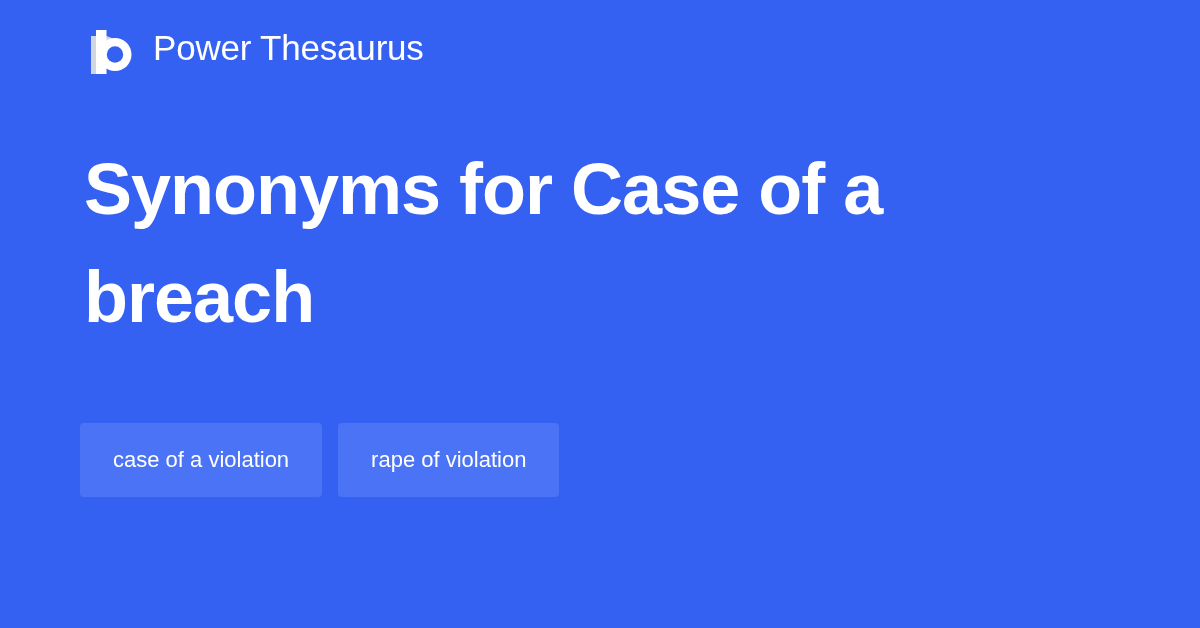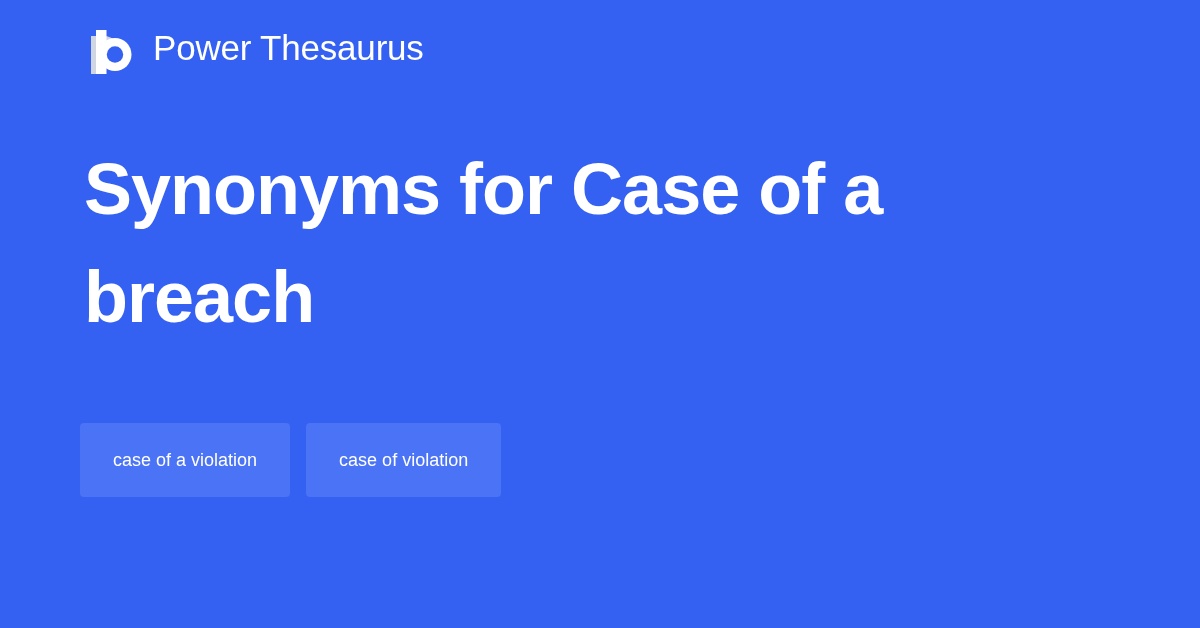--- a/index.html
+++ b/index.html
@@ -78,21 +78,21 @@
 
   .chip {
     background: #4a73f5;
     color: #ffffff;
     border-radius: 4px;
     height: 74px;
     display: flex;
     align-items: center;
     justify-content: center;
     padding: 0 33px;
-    font-size: 18px;
+    font-size: 22px;
     line-height: 1;
     font-weight: 400;
     white-space: nowrap;
     box-sizing: border-box;
     cursor: pointer;
   }
 </style>
 </head>
 <body>
 
@@ -110,16 +110,16 @@
         <circle cx="24" cy="24.5" r="8.2" fill="#3461f2"></circle>
       </svg>
     </span>
     <span class="brand-name">Power Thesaurus</span>
   </div>
 
   <h1 class="headline">Synonyms for Case of a breach</h1>
 
   <div class="chips">
     <div class="chip">case of a violation</div>
-    <div class="chip">case of violation</div>
+    <div class="chip">rape of violation</div>
   </div>
 
 </div>
 
 </body></html>

